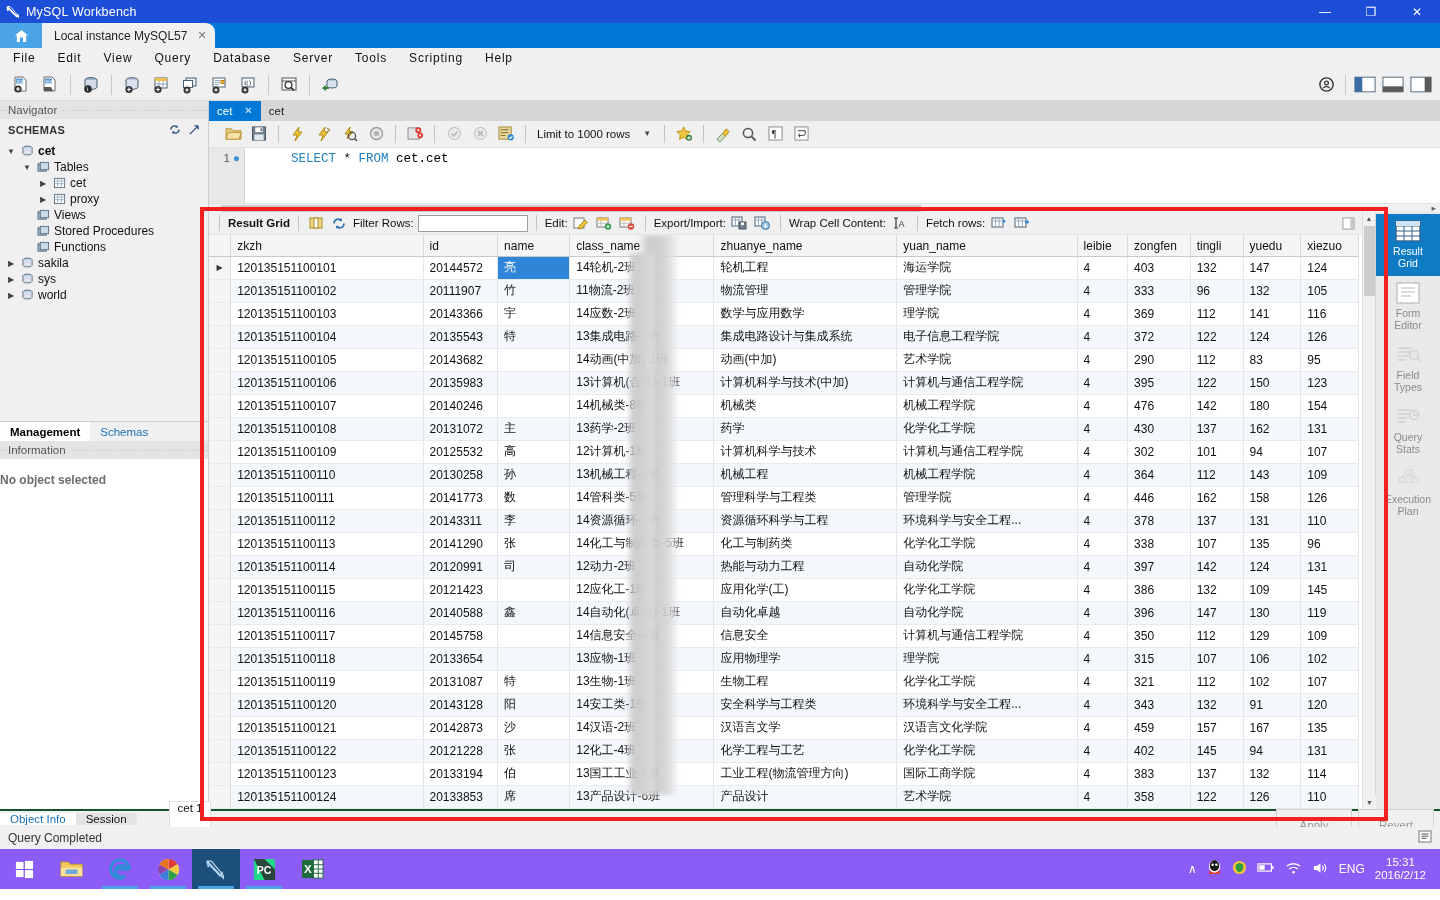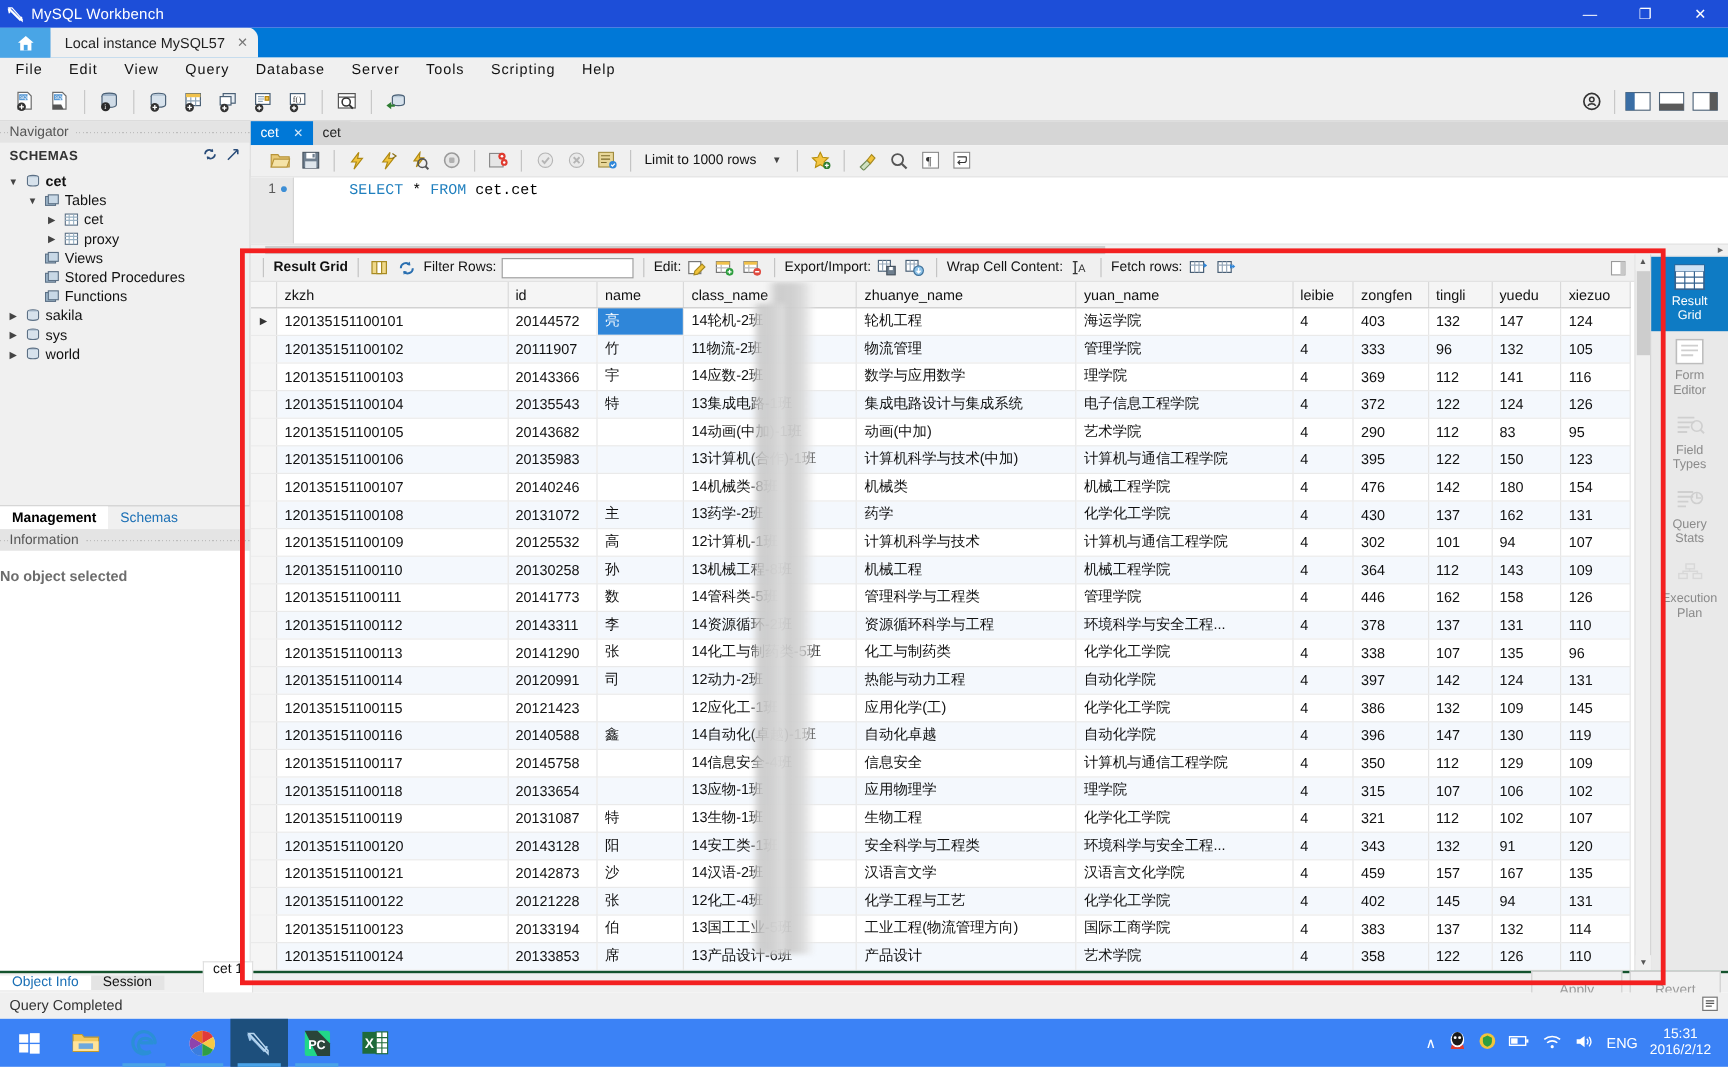--- a/index.html
+++ b/index.html
@@ -194,21 +194,21 @@
   .applybar { position:absolute; right:6px; top:-2px; display:flex; gap:6px; }
   .applybar button {
     width:76px; height:32px; font-size:11.5px; color:#9a9a9a; background:#f0f0f0;
     border:1px solid #cfcfcf; font-family:"Liberation Sans",sans-serif;
   }
   .statusbar { height:22px; background:#f0f0f0; display:flex; align-items:center;
                padding-left:8px; font-size:12px; color:#333; position:relative; }
   .statusbar .right-ico { position:absolute; right:8px; display:flex; gap:4px; }
 
   
-  .taskbar { height:40px; background:#3b82f6; display:flex; align-items:center; position:relative;text-decoration:underline; }
+  .taskbar { height:40px; background:#8b5cf6; display:flex; align-items:center; position:relative;text-decoration:underline; }
   .tb-item { width:48px; height:40px; display:flex; align-items:center; justify-content:center; position:relative; }
   .tb-item.running::after { content:''; position:absolute; bottom:0; left:6px; right:6px; height:3px; background:#4aa3e8; }
   .tb-item.active { background:#1d4f7c; }
   .tray { position:absolute; right:0; display:flex; align-items:center; gap:10px; padding-right:10px; color:#fff; }
   .tray .lang { font-size:12px; }
   .clock { text-align:center; font-size:11.5px; line-height:13px; color:#fff; padding-right:4px;}
 </style>
 </head>
 <body>
 

